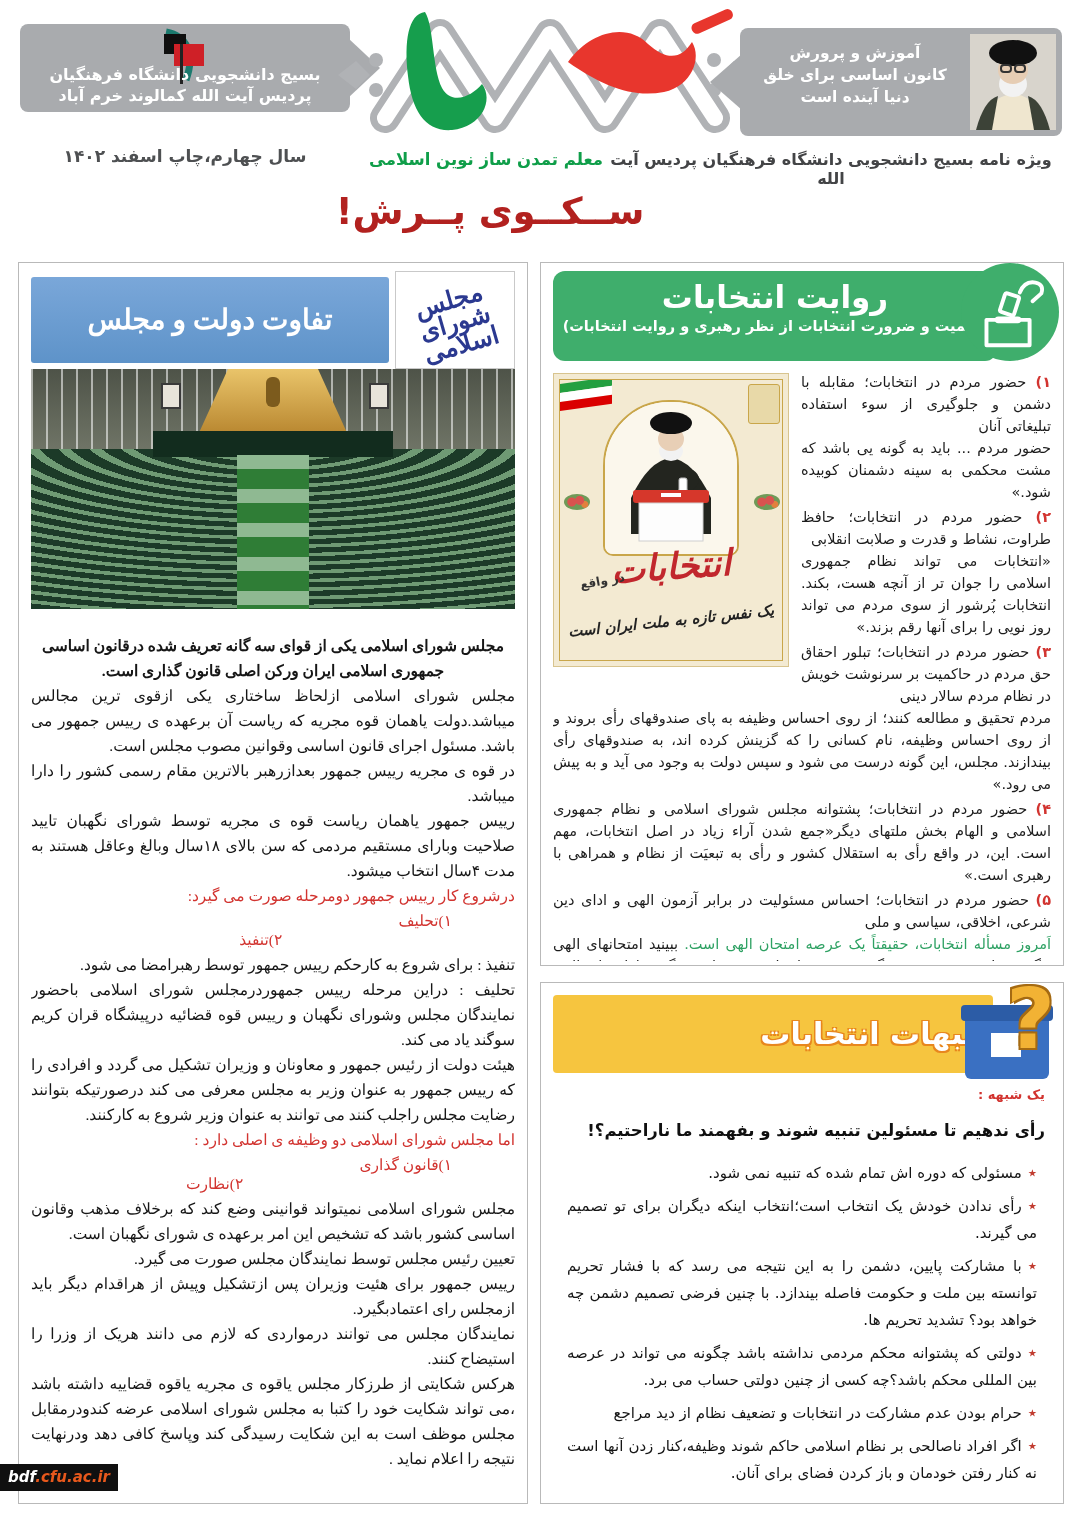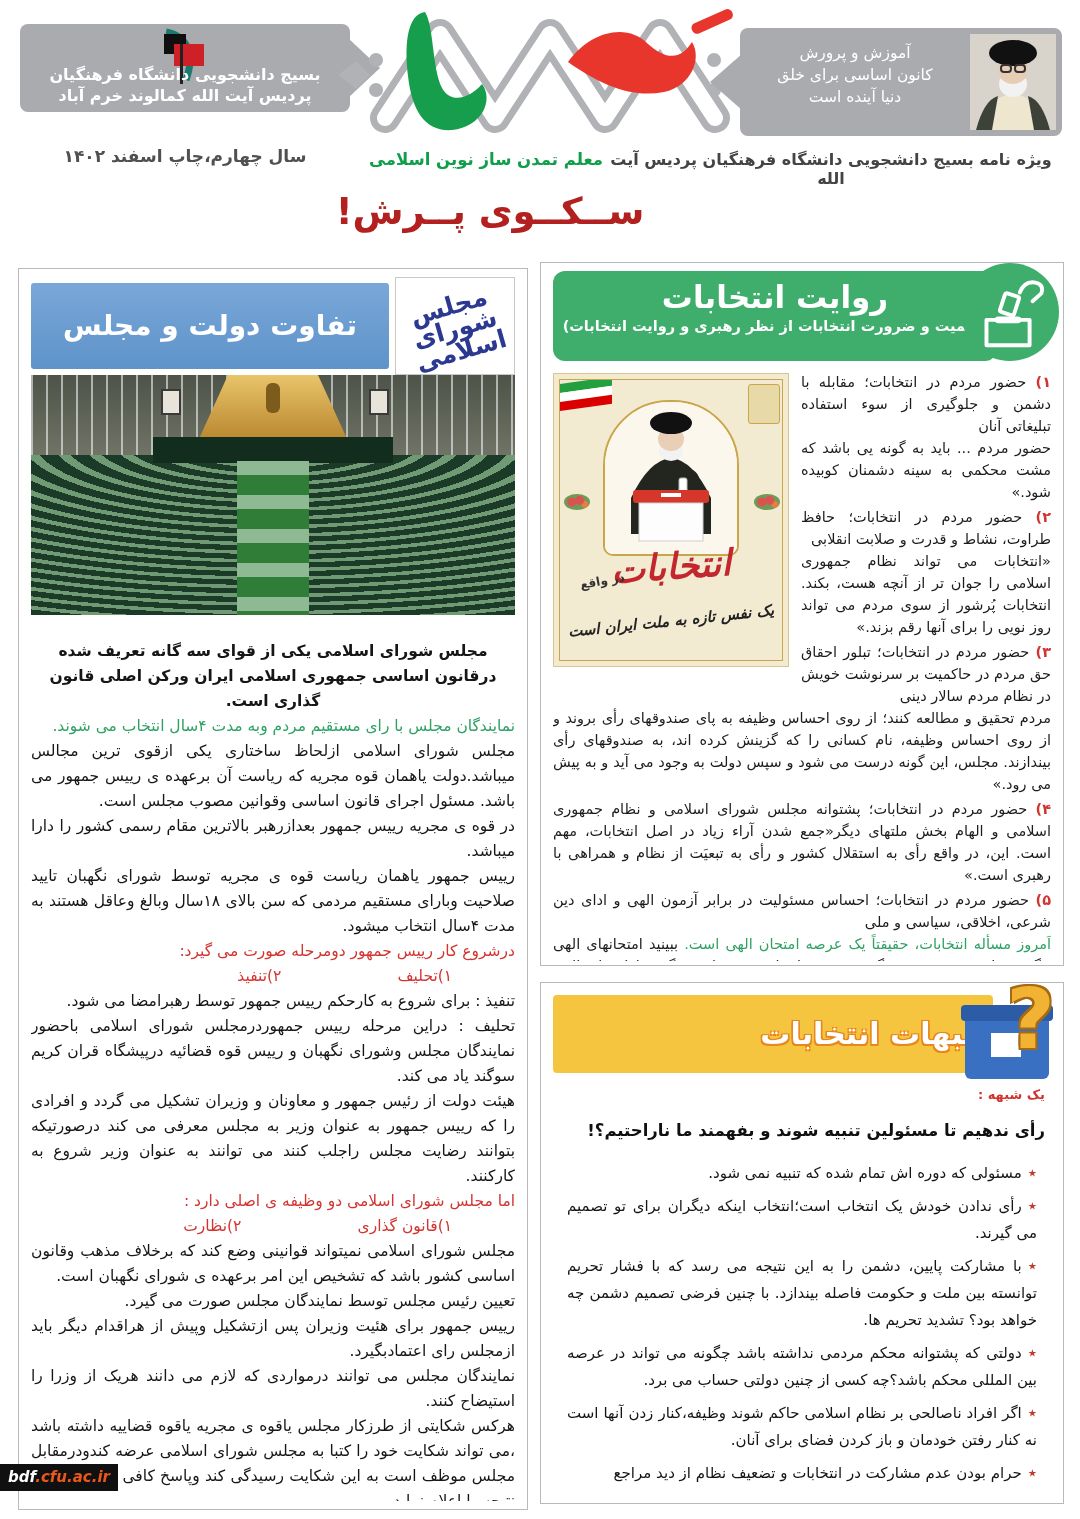--- a/index.html
+++ b/index.html
@@ -10,37 +10,37 @@
   .tag{position:absolute;background:#a9abae;border-radius:8px;}
   .tag-left{left:20px;top:24px;width:330px;height:88px;}
   .tag-left::after{content:"";position:absolute;right:-30px;top:50%;transform:translateY(-50%);
      border-top:30px solid transparent;border-bottom:30px solid transparent;border-left:32px solid #a9abae;}
   .tag-right{left:740px;top:28px;width:322px;height:108px;}
   .tag-right::before{content:"";position:absolute;left:-30px;top:50%;transform:translateY(-50%);
      border-top:28px solid transparent;border-bottom:28px solid transparent;border-right:32px solid #a9abae;}
   .tag-text{position:absolute;left:0;right:0;bottom:6px;text-align:center;color:#fff;
      font-weight:bold;font-size:16px;line-height:21px;}
   .tr-text{position:absolute;left:10px;right:102px;top:14px;text-align:center;color:#fff;
-     font-weight:normal;font-size:15.5px;line-height:22px;}
+     font-weight:bold;font-size:15.5px;line-height:22px;}
   .leader-photo{position:absolute;right:6px;top:6px;width:86px;height:96px;background:#d8d4cc;overflow:hidden;}
   .basij-logo{position:absolute;left:120px;top:4px;}
   .marsa{position:absolute;left:330px;top:0;width:430px;height:150px;}
 
   .edition{position:absolute;left:22px;top:146px;width:326px;text-align:center;
      font-size:17px;font-weight:800;color:#4e5052;}
   .motto{position:absolute;left:356px;top:150px;width:260px;text-align:center;
      font-size:16.5px;font-weight:800;color:#0f9e49;}
   .special{position:absolute;left:600px;top:150px;width:462px;text-align:center;
      font-size:16px;font-weight:800;color:#434446;}
   .page-title{position:absolute;left:0;top:190px;width:980px;text-align:center;
      font-size:37px;font-weight:800;color:#b2211f;}
 
   
   .box{position:absolute;background:#fff;border:1.5px solid #b9b9b9;}
-  #majlis-box{left:18px;top:268px;width:508px;height:1240px;}
+  #majlis-box{left:18px;top:262px;width:508px;height:1240px;font-family:Liberation Serif, serif;}
   #narrative-box{left:540px;top:262px;width:522px;height:702px;}
   #doubts-box{left:540px;top:982px;width:522px;height:520px;}
 
   
   .g-banner{position:absolute;left:12px;right:66px;top:8px;height:90px;background:#3fae6c;
      border-radius:12px;color:#fff;text-align:center;}
   .g-title{font-size:31px;font-weight:800;margin-top:8px;}
   .g-sub{font-size:14.5px;font-weight:bold;margin-top:3px;}
   .g-icon{position:absolute;right:4px;top:0;width:98px;height:98px;border-radius:50%;background:#3fae6c;}
   .narr{position:absolute;left:12px;right:12px;top:108px;bottom:4px;font-size:14.5px;line-height:22px;
@@ -111,21 +111,21 @@
   .aisle{position:absolute;left:50%;top:86px;bottom:0;width:72px;transform:translateX(-50%);
      background:repeating-linear-gradient(180deg,#8fb992 0 14px,#2f7d36 14px 34px);}
   .mj{position:absolute;left:12px;right:12px;top:352px;bottom:8px;font-size:15.5px;line-height:25px;
      text-align:justify;overflow:hidden;color:#161616;}
   .mj p{margin:0;}
   .mj .pb{font-weight:800;text-align:center;margin-top:18px;}
   .mj .pg{color:#2ea163;text-align:right;}
   .mj .pr{color:#d23430;}
   .mj .prow{color:#d23430;display:flex;}
   .mj .prow span:first-child{margin-right:13%;}
-  .mj .prow span:last-child{margin-right:24%;}
+  .mj .prow span:last-child{margin-right:24%;margin-top:19px;}
 
   .site{position:absolute;left:0;top:1464px;width:118px;height:27px;background:#101010;color:#fff;
      font-style:italic;font-weight:bold;font-size:15px;line-height:27px;text-align:center;direction:ltr;}
   .site .orange{color:#e8581c;}
 </style>
 </head>
 <body>
 
 <div class="page">
 
@@ -204,21 +204,20 @@
       <div class="parl-gold"></div>
       <div class="parl-emblem"></div>
       <div class="portrait po-l"></div>
       <div class="portrait po-r"></div>
       <div class="tribune"></div>
       <div class="aisle"></div>
     </div>
 
     <div class="mj">
       <p class="pb">مجلس شورای اسلامی یکی از قوای سه گانه تعریف شده درقانون اساسی جمهوری اسلامی ایران ورکن اصلی قانون گذاری است.</p>
-      <p class="pg">نمایندگان مجلس با رای مستقیم مردم وبه مدت ۴سال انتخاب می شوند.</p>
       <p>مجلس شورای اسلامی ازلحاظ ساختاری یکی ازقوی ترین مجالس میباشد.دولت یاهمان قوه مجریه که ریاست آن برعهده ی رییس جمهور می باشد. مسئول اجرای قانون اساسی وقوانین مصوب مجلس است.</p>
       <p>در قوه ی مجریه رییس جمهور بعدازرهبر بالاترین مقام رسمی کشور را دارا میباشد.</p>
       <p>رییس جمهور یاهمان ریاست قوه ی مجریه توسط شورای نگهبان تایید صلاحیت وبارای مستقیم مردمی که سن بالای ۱۸سال وبالغ وعاقل هستند به مدت ۴سال انتخاب میشود.</p>
       <p class="pr">درشروع کار رییس جمهور دومرحله صورت می گیرد:</p>
       <p class="prow">
         <span>۱)تحلیف</span>
         <span>۲)تنفیذ</span>
       </p>
       <p>تنفیذ : برای شروع به کارحکم رییس جمهور توسط رهبرامضا می شود.</p>
       <p>تحلیف : دراین مرحله رییس جمهوردرمجلس شورای اسلامی باحضور نمایندگان مجلس وشورای نگهبان و رییس قوه قضائیه درپیشگاه قران کریم سوگند یاد می کند.</p>
@@ -324,20 +323,20 @@
     </div>
 
     <div class="doubt-label">یک شبهه :</div>
     <div class="doubt-q">رأی ندهیم تا مسئولین تنبیه شوند و بفهمند ما ناراحتیم؟!</div>
 
     <div class="bullets">
       <p><span class="star">٭</span><span>مسئولی که دوره اش تمام شده که تنبیه نمی شود.</span></p>
       <p><span class="star">٭</span><span>رأی ندادن خودش یک انتخاب است؛انتخاب اینکه دیگران برای تو تصمیم می گیرند.</span></p>
       <p><span class="star">٭</span><span>با مشارکت پایین، دشمن را به این نتیجه می رسد که با فشار تحریم توانسته بین ملت و حکومت فاصله بیندازد. با چنین فرضی تصمیم دشمن چه خواهد بود؟ تشدید تحریم ها.</span></p>
       <p><span class="star">٭</span><span>دولتی که پشتوانه محکم مردمی نداشته باشد چگونه می تواند در عرصه بین المللی محکم باشد؟چه کسی از چنین دولتی حساب می برد.</span></p>
+      <p><span class="star">٭</span><span>حرام بودن عدم مشارکت در انتخابات و تضعیف نظام از دید مراجع</span></p>
       <p><span class="star">٭</span><span>اگر افراد ناصالحی بر نظام اسلامی حاکم شوند وظیفه،کنار زدن آنها است نه کنار رفتن خودمان و باز کردن فضای برای آنان.</span></p>
-      <p><span class="star">٭</span><span>حرام بودن عدم مشارکت در انتخابات و تضعیف نظام از دید مراجع</span></p>
     </div>
   </section>
 
   <div class="site"><span>bdf</span><span class="orange">.cfu.ac.ir</span></div>
 
 </div>
 
 </body></html>

